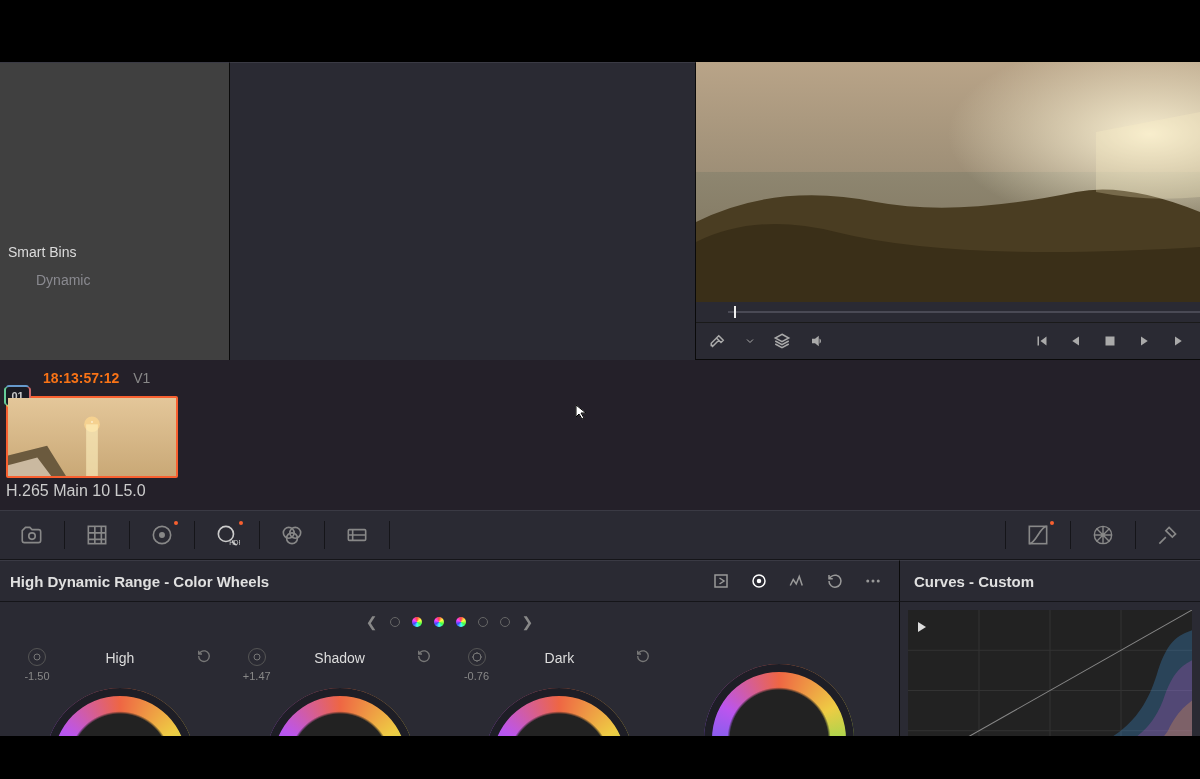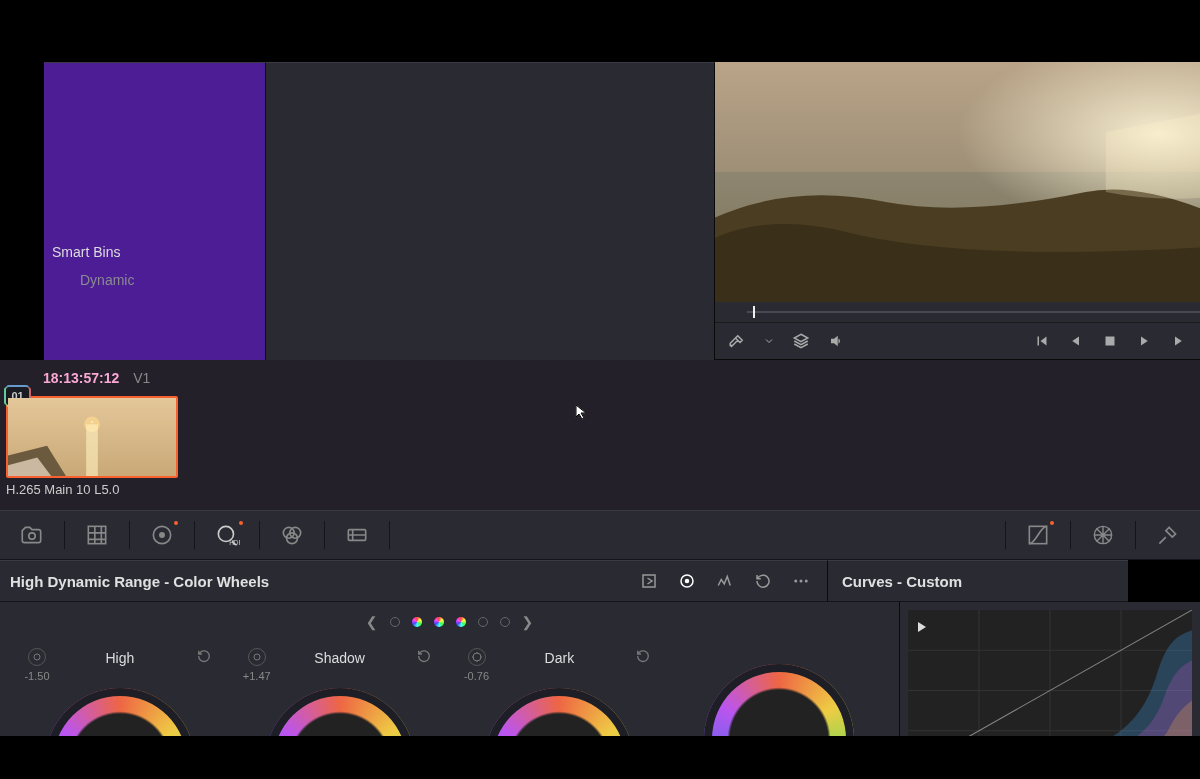--- a/index.html
+++ b/index.html
@@ -3,21 +3,21 @@
 <meta charset="utf-8">
 <style>
   * { box-sizing: border-box; margin: 0; padding: 0; }
   html, body { width: 1200px; height: 779px; background: #000; font-family: sans-serif; color: #c8c8c8; overflow: hidden; }
   .app { position: relative; width: 1200px; height: 779px; }
 
   .black-top { position: absolute; top: 0; left: 0; width: 1200px; height: 62px; background: #000; }
 
   .row-upper { position: absolute; top: 62px; left: 0; width: 1200px; height: 298px; display: flex; }
 
-  .smartbins { width: 230px; height: 100%; background: #4c1d95; border-right: 1px solid #0a0a0a; border-top: 1px solid #3a3a44; padding-top: 175px; margin-left: 44px; }
+  .smartbins { width: 230px; height: 100%; background: #404040; border-right: 1px solid #0a0a0a; border-top: 1px solid #3a3a44; padding-top: 175px; }
   .smartbins-title { font-size: 14px; padding: 6px 8px; color: #dcdcdc; }
   .smartbins-item { font-size: 14px; padding: 6px 8px 6px 36px; color: #8a8a90; cursor: pointer; }
 
   .mid-panel { width: 466px; height: 100%; background: #2a2a33; border-top: 1px solid #3a3a44; border-right: 1px solid #0a0a0a; }
 
   .viewer { width: 504px; height: 100%; background: #1a1a1a; display: flex; flex-direction: column; position: relative; }
   .viewer-canvas { flex: 1; position: relative; overflow: hidden; }
   .viewer-canvas svg { width: 100%; height: 100%; display: block; }
   .viewer-scrub { height: 20px; background: #2a2a33; position: relative; display:flex; align-items:center; }
   .scrub-track { position: absolute; left: 32px; right: 0; top: 50%; height: 2px; background: #4a4a55; transform: translateY(-50%); cursor: pointer;}
@@ -25,39 +25,39 @@
   .viewer-toolbar { height: 38px; background: #2a2a33; display: flex; align-items: center; padding: 0 12px; border-top:1px solid #1a1a1a; border-bottom:1px solid #0a0a0a; }
   .vt-left { display: flex; align-items: center; gap: 16px; }
   .vt-right { margin-left: auto; display: flex; align-items: center; gap: 14px; }
   .ticon { width: 20px; height: 20px; display: flex; align-items: center; justify-content: center; color: #aaa; cursor: pointer; }
   .ticon svg { width: 18px; height: 18px; }
 
   .clip-strip { position: absolute; top: 360px; left: 0; width: 1200px; height: 150px; background: #242029; padding: 6px 6px; }
   .clip-meta { display: flex; align-items: center; gap: 14px; height: 24px; }
   .clip-badge { width: 23px; height: 18px; display: flex; align-items: center; justify-content: center; font-size: 11px; font-weight: 600; background:#1a1a22; border-radius:3px;
     box-shadow: -2px 0 0 #6c9, 2px 0 0 #c66, 0 -2px 0 #69c, 0 2px 0 #cc6; margin-top: 36px; }
-  .clip-tc { font-size: 14px; font-weight: 600; color: #f9a8d4; }
+  .clip-tc { font-size: 14px; font-weight: 600; color: #f97316; }
   .clip-track { font-size: 14px; color: #888; }
   .thumb { margin-top: 6px; width: 172px; height: 82px; border: 2px solid #f86030; border-radius: 2px; overflow: hidden; cursor:pointer;}
   .thumb svg { width: 100%; height: 100%; display: block; }
-  .clip-codec { font-size: 13px; color: #ccc; margin-top: 4px; }
+  .clip-codec { font-size: 16px; color: #ccc; margin-top: 4px; }
 
   .cursor { position:absolute; left:575px; top:404px; pointer-events:none;}
   .cursor svg{ width:16px; height:16px; stroke:#fff; fill:#000;}
 
   .page-tabs { position: absolute; top: 510px; left: 0; width: 1200px; height: 50px; background: #2a2a33; display: flex; align-items: center; border-top: 1px solid #3a3a44; border-bottom: 1px solid #151519;}
   .page-tabs .sep { width: 1px; height: 60%; background: #151519; margin: 0 0px; }
   .tab-btn { width: 64px; height: 100%; display: flex; align-items: center; justify-content: center; color: #888; cursor: pointer; position:relative;}
   .tab-btn svg { width: 26px; height: 26px; }
   .tab-btn.active { color: #ccc; }
   .tab-btn .dot { position:absolute; top:10px; right:16px; width:4px; height:4px; border-radius:50%; background:#f86030;}
   .tabs-right { margin-left:auto; display:flex; align-items:center; height:100%;}
 
   .panel-headers { position: absolute; top: 560px; left: 0; width: 1200px; height: 42px; display: flex; }
-  .hdr-header { width: 828px; height: 100%; background: #2a2a33; display: flex; align-items: center; padding: 0 10px; border-top:1px solid #3a3a44; border-right:1px solid #0a0a0a; border-bottom:1px solid #151519;}
+  .hdr-header { width: 900px; height: 100%; background: #2a2a33; display: flex; align-items: center; padding: 0 10px; border-top:1px solid #3a3a44; border-right:1px solid #0a0a0a; border-bottom:1px solid #151519;}
   .hdr-title { font-size: 15px; font-weight: 600; color: #e0e0e0; }
   .hdr-right-ctrls { margin-left: auto; display: flex; align-items: center; gap: 6px; }
   .hdr-right-ctrls .ib { width: 32px; height: 32px; display:flex; align-items:center; justify-content:center; color:#999; cursor:pointer;}
   .hdr-right-ctrls .ib.active { color:#fff; }
   .hdr-right-ctrls .ib svg{width:18px;height:18px;}
   .curves-header { width: 300px; height: 100%; background: #2a2a33; display: flex; align-items: center; padding: 4px 14px; border-top:1px solid #3a3a44; border-bottom:1px solid #151519;}
 
   .hdr-body { position: absolute; top: 602px; left: 0; width: 900px; height: 177px; background: #2a2a33; padding: 10px 0 0 0; overflow:hidden; border-right:1px solid #0a0a0a;}
   .zone-nav { display: flex; align-items: center; justify-content: center; gap: 12px; height: 20px; }
   .zone-nav .chev { color: #888; cursor: pointer; font-size:14px;}

